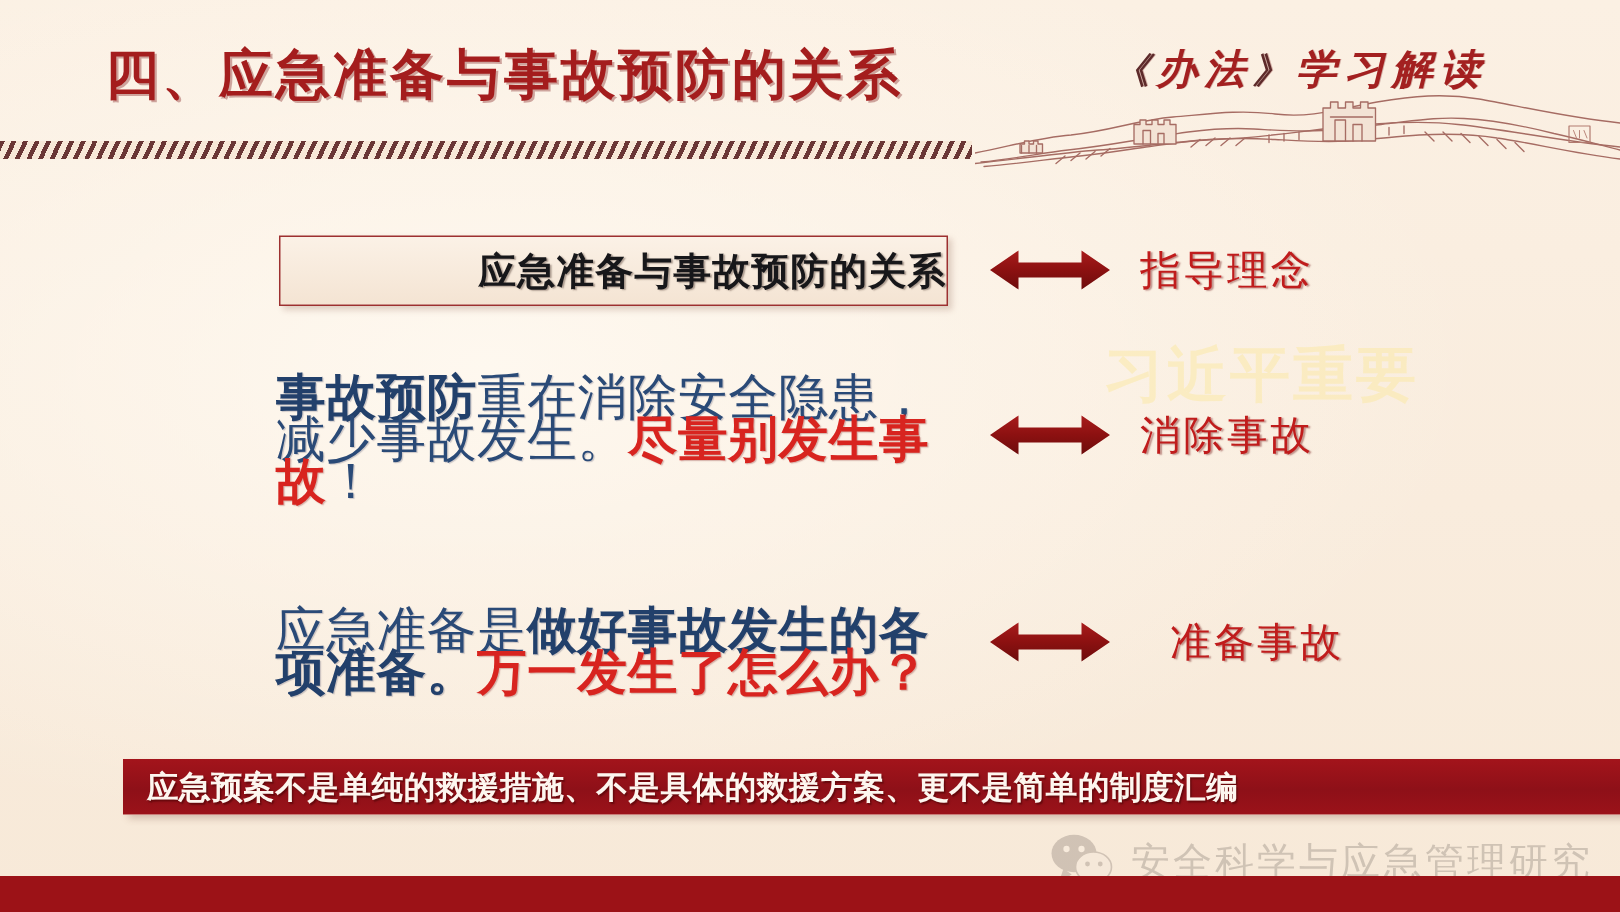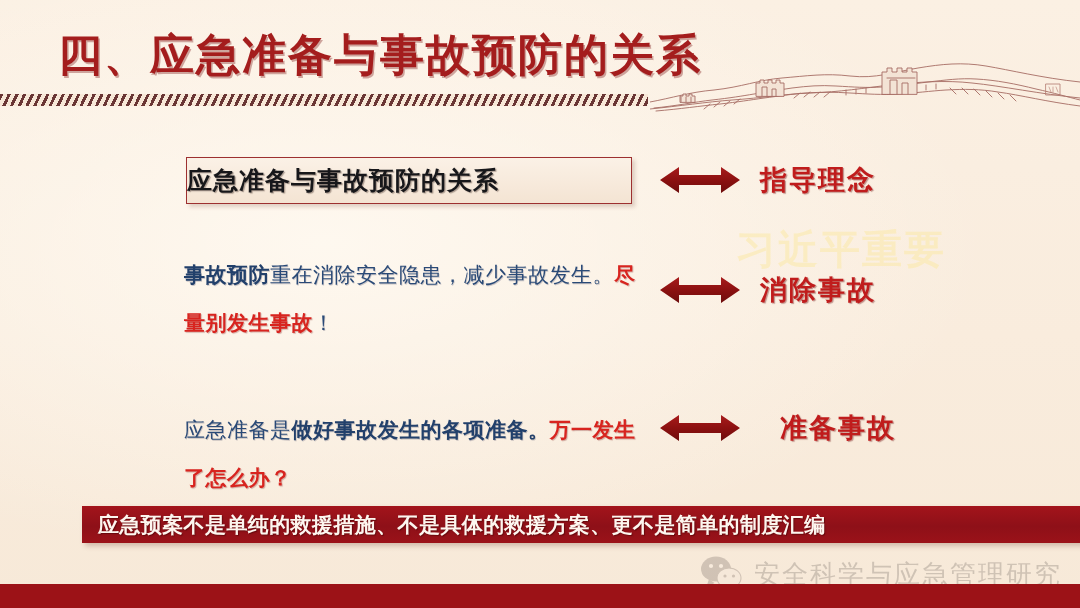--- a/index.html
+++ b/index.html
@@ -33,23 +33,23 @@
   
   .header {
     position: absolute;
     left: 0; top: 0;
     width: 1080px;
     height: 112px;
   }
 
   .slide-title {
     position: absolute;
-    left: 58px;
+    left: 70px;
     top: 26px;
-    font-size: 44px;
+    font-size: 36px;
     font-weight: 700;
     letter-spacing: 2px;
     color: #a41d1d;
     white-space: nowrap;
     text-shadow: 1.5px 1.5px 0 rgba(120,18,18,0.35);
     font-family: "DejaVu Sans", "Liberation Sans", sans-serif;
   }
 
   .hatch-rule {
     position: absolute;
@@ -95,36 +95,36 @@
     position: absolute;
     left: 186px;
     top: 157px;
     width: 446px;
     height: 47px;
     border: 1.6px solid #9d3030;
     background: linear-gradient(180deg, #fbf1e6 0%, #f4e4d3 100%);
     box-shadow: 2.5px 2.5px 4px rgba(120,70,50,0.22);
     display: flex;
     align-items: center;
-    justify-content: flex-start;
+    justify-content: flex-end;
   }
   .stmt-box-text {
     font-size: 25px;
     font-weight: 700;
     color: #17171a;
     letter-spacing: 1px;
     text-shadow: 1.2px 1.2px 1px rgba(80,60,50,0.45);
     white-space: nowrap;
   }
 
   
   .para {
     position: absolute;
-    font-size: 21px;
-    line-height: 48px;
+    font-size: 33px;
+    line-height: 28px;
     color: #2a4a77;
     letter-spacing: 0.5px;
     text-shadow: 0.8px 0.8px 0.6px rgba(60,60,90,0.25);
   }
   .para .b { font-weight: 700; color: #22406b; }
   .para .red { font-weight: 700; color: #d8241f; text-shadow: 0.9px 0.9px 0.8px rgba(120,20,20,0.3); }
   .para .blue-punc { color: #2a4a77; font-weight: 400; }
 
   .para-1 { left: 184px; top: 251px; width: 452px; }
   .para-2 { left: 184px; top: 406px; width: 452px; }
@@ -137,21 +137,21 @@
     gap: 20px;
   }
   .arrow-row-1 { left: 660px; top: 162px; }
   .arrow-row-2 { left: 660px; top: 272px; }
   .arrow-row-3 { left: 660px; top: 410px; gap: 40px; }
 
   .dbl-arrow { width: 80px; height: 30px; display: block; flex: 0 0 auto; }
 
   .arrow-label {
     font-size: 27px;
-    font-weight: 700;
+    font-weight: 400;
     color: #c01c1c;
     letter-spacing: 2px;
     white-space: nowrap;
     text-shadow: 1.3px 1.3px 1px rgba(110,15,15,0.42);
   }
 
   
   .watermark-yellow {
     position: absolute;
     left: 736px;
@@ -222,20 +222,23 @@
 <div id="slide">
 
   <div class="paper-tint"></div>
 
   <div class="header">
 
     <div class="slide-title">四、应急准备与事故预防的关系</div>
 
     <div class="hatch-rule"></div>
 
+    <div class="calligraphy">
+      <span class="brk">《</span><span>办法</span><span class="brk">》</span><span>学习解读</span>
+    </div>
 
     <svg class="greatwall" viewBox="0 0 430 62">
       <g fill="none" stroke="#9b5a52" stroke-width="0.9" stroke-linecap="round" stroke-linejoin="round">
 
         <path d="M0 50 C22 46 40 40 64 38 C92 35 108 28 132 26 C156 24 176 21 200 24 C226 27 244 20 268 16 C292 12 312 10 336 14 C360 18 392 26 430 30"></path>
 
         <path d="M0 57 C30 54 56 50 82 48 C112 46 134 42 160 41 C190 40 214 36 240 33 C268 30 296 28 322 31 C352 34 390 42 430 46"></path>
 
         <path d="M4 56 C26 54 44 50 62 48 C80 46 92 44 104 42 C118 40 128 38 142 36 C158 34 170 33 186 34 C204 35 216 36 232 35 C250 34 262 32 278 30 C296 28 310 26 326 27 C346 28 366 32 386 37 C404 41 418 45 430 48"></path>
         <path d="M6 59 C30 57 50 54 70 52 C88 50 100 48 114 46 C130 44 142 42 156 41 C172 40 184 40 200 41 C218 42 232 43 248 42 C266 41 280 39 296 38 C314 37 330 37 348 40 C370 43 398 50 430 54"></path>

